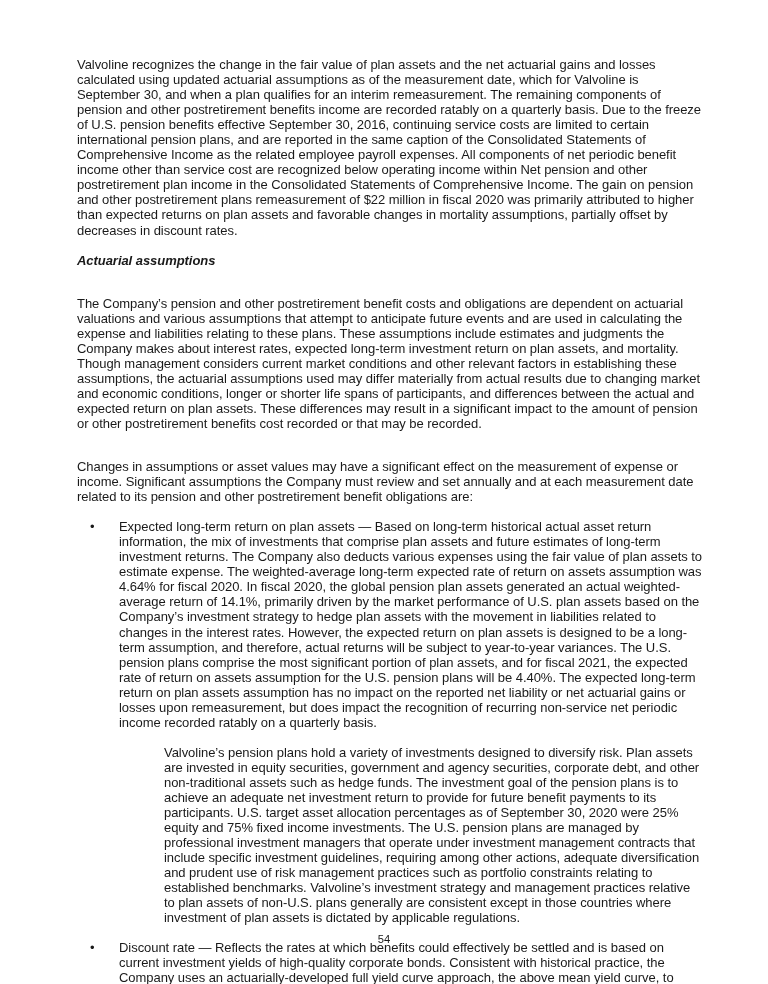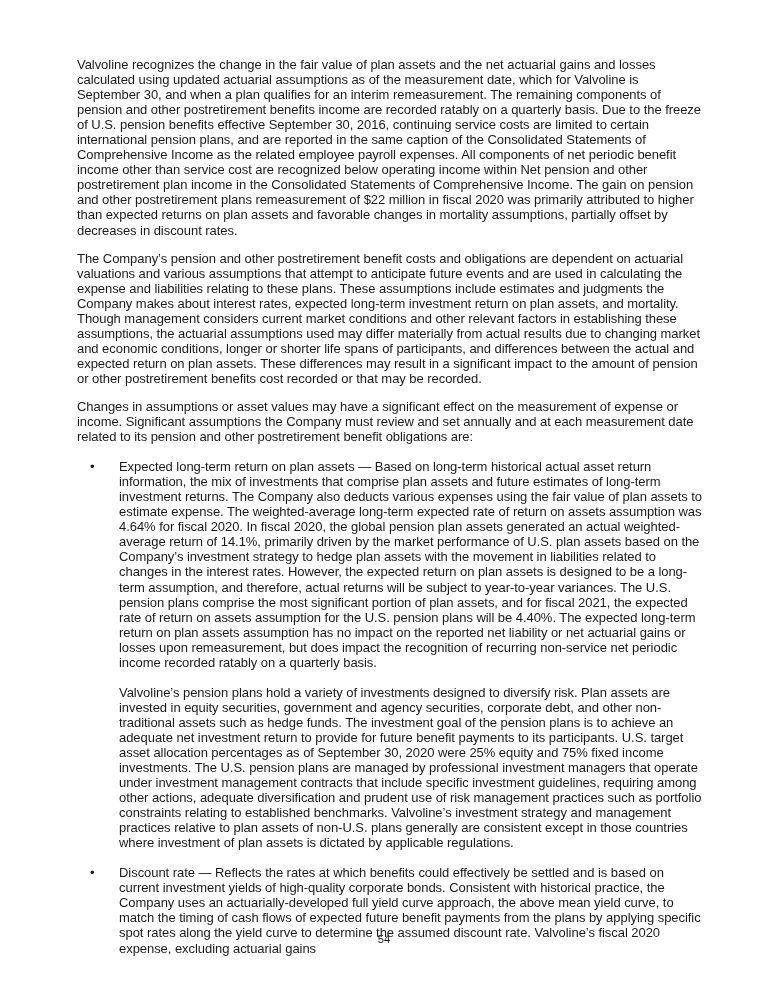--- a/index.html
+++ b/index.html
@@ -21,21 +21,21 @@
       top: 57px;
       width: 626px;
       font-size: 13px;
       line-height: 15.05px;
       letter-spacing: -0.05px;
     }
     p {
       margin: 0;
     }
     .para-gap {
-      margin-top: 13px;
+      margin-top: 28px;
     }
     .heading {
       font-weight: bold;
       font-style: italic;
       margin-top: 15px;
     }
     .bullet-list {
       list-style: none;
       margin: 15px 0 0 0;
       padding: 0;
@@ -47,37 +47,39 @@
     .bullet-item + .bullet-item {
       margin-top: 15px;
     }
     .bullet-mark {
       position: absolute;
       left: 13px;
       top: 0;
     }
     .bullet-sub {
       margin-top: 15px;
+      margin-left: 45px;
     }
     .page-number {
       position: absolute;
       left: 0;
       width: 768px;
       top: 933px;
       text-align: center;
       font-size: 11.2px;
       font-family: "Liberation Sans", sans-serif;
     }
   </style>
 </head>
 <body>
 
 <div class="page">
   <p>Valvoline recognizes the change in the fair value of plan assets and the net actuarial gains and losses calculated using updated actuarial assumptions as of the measurement date, which for Valvoline is September 30, and when a plan qualifies for an interim remeasurement. The remaining components of pension and other postretirement benefits income are recorded ratably on a quarterly basis. Due to the freeze of U.S. pension benefits effective September 30, 2016, continuing service costs are limited to certain international pension plans, and are reported in the same caption of the Consolidated Statements of Comprehensive Income as the related employee payroll expenses. All components of net periodic benefit income other than service cost are recognized below operating income within Net pension and other postretirement plan income in the Consolidated Statements of Comprehensive Income. The gain on pension and other postretirement plans remeasurement of $22 million in fiscal 2020 was primarily attributed to higher than expected returns on plan assets and favorable changes in mortality assumptions, partially offset by decreases in discount rates.</p>
 
+  <p class="heading">Actuarial assumptions</p>
 
   <p class="para-gap">The Company’s pension and other postretirement benefit costs and obligations are dependent on actuarial valuations and various assumptions that attempt to anticipate future events and are used in calculating the expense and liabilities relating to these plans. These assumptions include estimates and judgments the Company makes about interest rates, expected long-term investment return on plan assets, and mortality. Though management considers current market conditions and other relevant factors in establishing these assumptions, the actuarial assumptions used may differ materially from actual results due to changing market and economic conditions, longer or shorter life spans of participants, and differences between the actual and expected return on plan assets. These differences may result in a significant impact to the amount of pension or other postretirement benefits cost recorded or that may be recorded.</p>
 
   <p class="para-gap">Changes in assumptions or asset values may have a significant effect on the measurement of expense or income. Significant assumptions the Company must review and set annually and at each measurement date related to its pension and other postretirement benefit obligations are:</p>
 
   <ul class="bullet-list">
     <li class="bullet-item">
       <span class="bullet-mark">•</span>
       <p>Expected long-term return on plan assets — Based on long-term historical actual asset return information, the mix of investments that comprise plan assets and future estimates of long-term investment returns. The Company also deducts various expenses using the fair value of plan assets to estimate expense. The weighted-average long-term expected rate of return on assets assumption was 4.64% for fiscal 2020. In fiscal 2020, the global pension plan assets generated an actual weighted-average return of 14.1%, primarily driven by the market performance of U.S. plan assets based on the Company’s investment strategy to hedge plan assets with the movement in liabilities related to changes in the interest rates. However, the expected return on plan assets is designed to be a long-term assumption, and therefore, actual returns will be subject to year-to-year variances. The U.S. pension plans comprise the most significant portion of plan assets, and for fiscal 2021, the expected rate of return on assets assumption for the U.S. pension plans will be 4.40%. The expected long-term return on plan assets assumption has no impact on the reported net liability or net actuarial gains or losses upon remeasurement, but does impact the recognition of recurring non-service net periodic income recorded ratably on a quarterly basis.</p>
       <p class="bullet-sub">Valvoline’s pension plans hold a variety of investments designed to diversify risk. Plan assets are invested in equity securities, government and agency securities, corporate debt, and other non-traditional assets such as hedge funds. The investment goal of the pension plans is to achieve an adequate net investment return to provide for future benefit payments to its participants. U.S. target asset allocation percentages as of September 30, 2020 were 25% equity and 75% fixed income investments. The U.S. pension plans are managed by professional investment managers that operate under investment management contracts that include specific investment guidelines, requiring among other actions, adequate diversification and prudent use of risk management practices such as portfolio constraints relating to established benchmarks. Valvoline’s investment strategy and management practices relative to plan assets of non-U.S. plans generally are consistent except in those countries where investment of plan assets is dictated by applicable regulations.</p>

